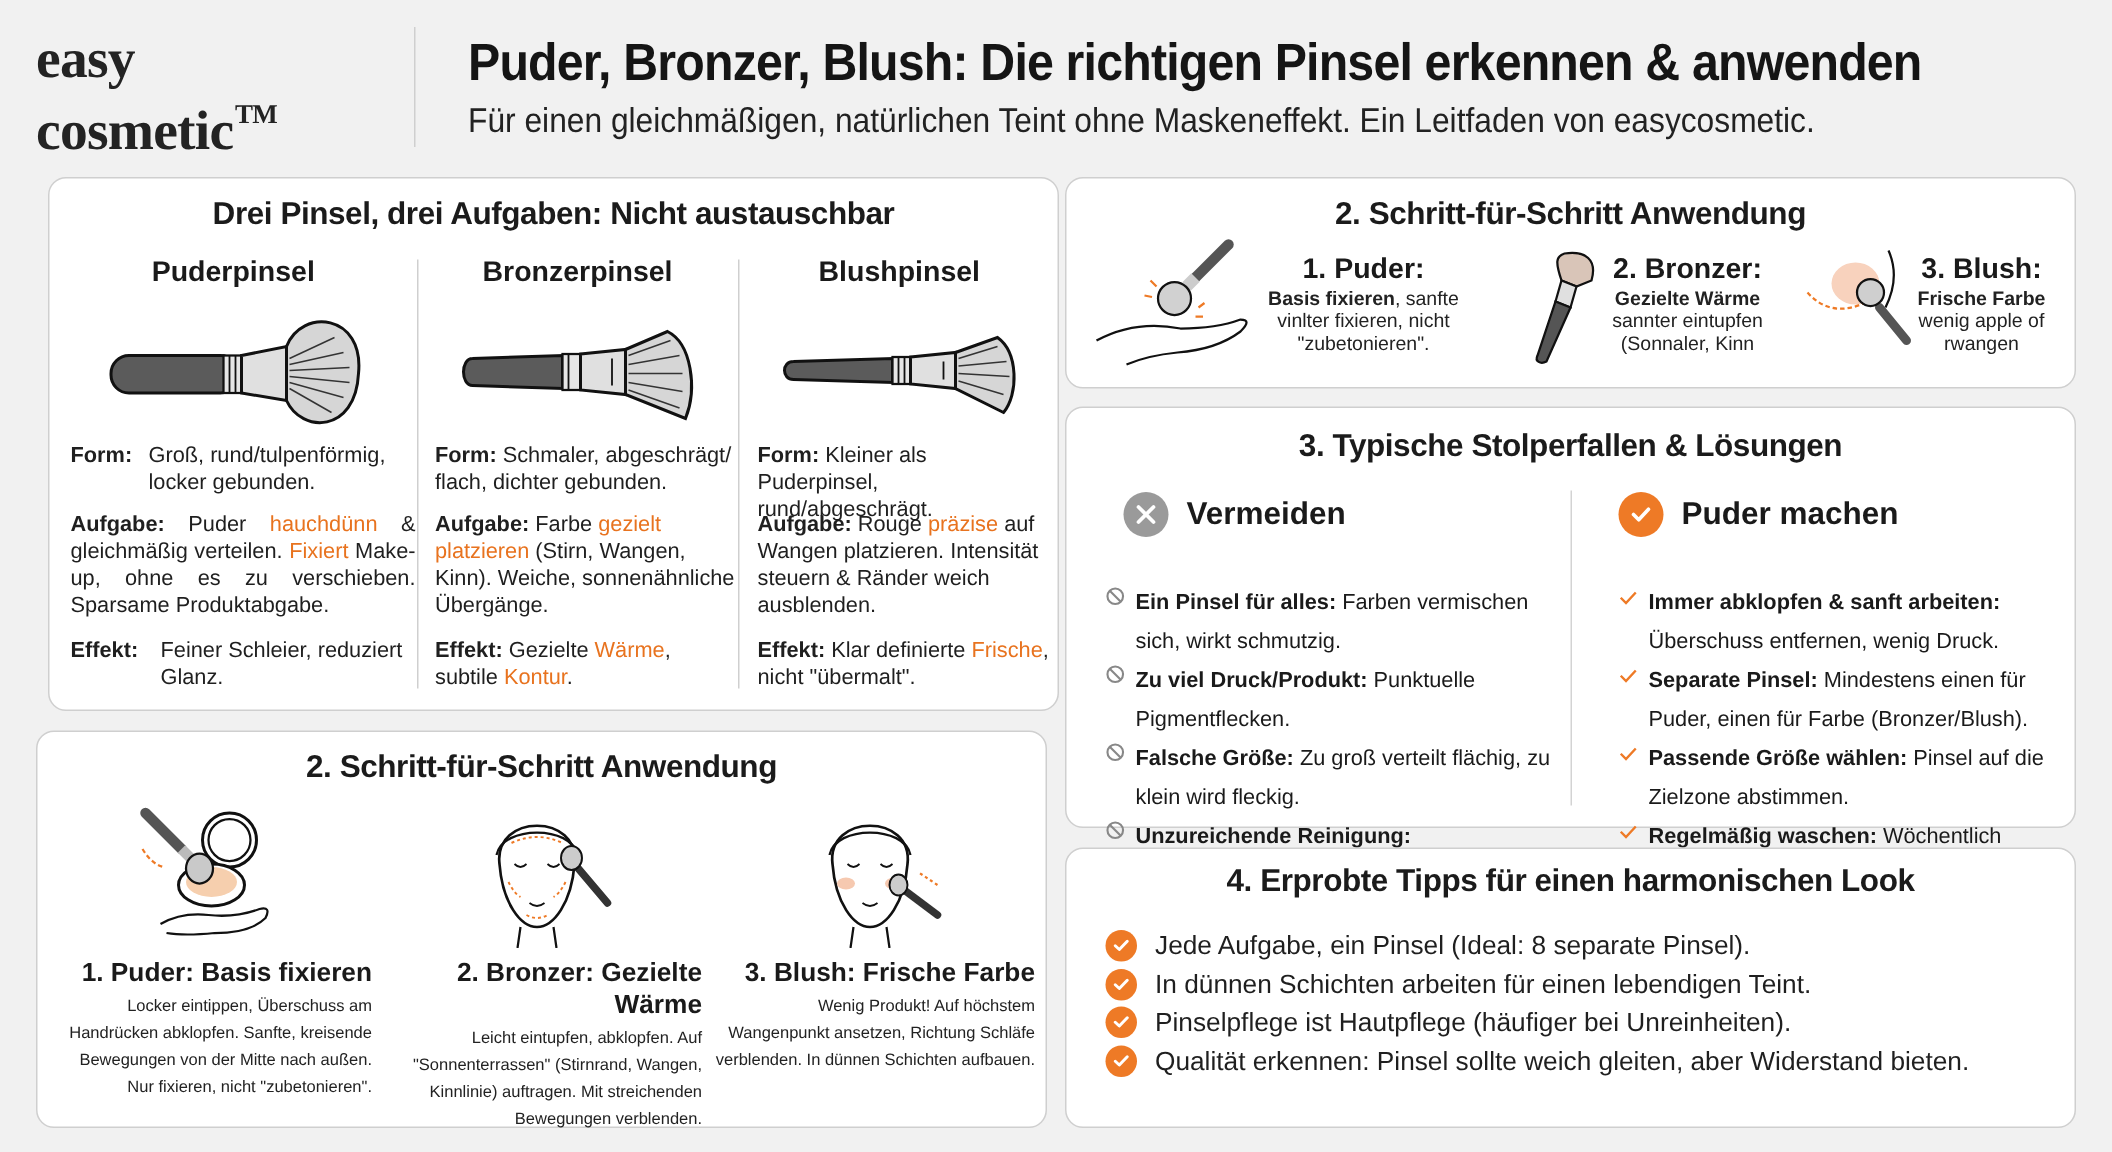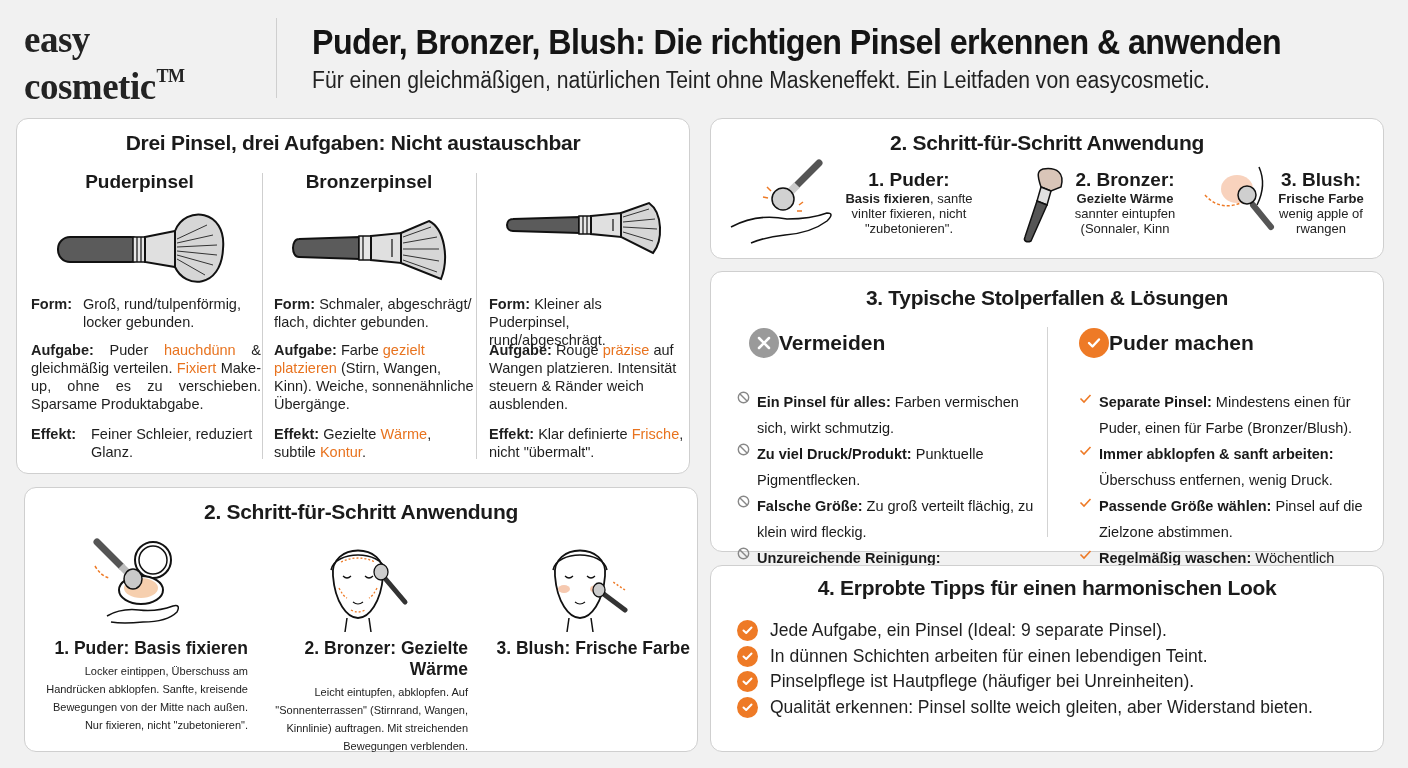--- a/index.html
+++ b/index.html
@@ -34,41 +34,41 @@
   }
   
   .card {
     position: absolute; background: #fff; border: 1.5px solid #cfcfcf; border-radius: 12px;
   }
   .card-title {
     position: absolute; left: 0; right: 0; text-align: center;
     font-size: 21px; font-weight: bold; color: #1b1b1b; letter-spacing: -0.3px;
   }
   
-  #card-brushes { left: 16px; top: 118px; width: 674px; height: 356px; }
+  #card-brushes { left: 32px; top: 118px; width: 674px; height: 356px; }
   .brush-col { position: absolute; top: 52px; height: 290px; }
   .brush-col .col-title { text-align: center; font-size: 19px; font-weight: bold; }
   .brush-col .brush-svg { display: block; margin: 16px auto 0; }
   .col-sep { position: absolute; top: 54px; width: 1px; height: 286px; background: #cfcfcf; }
   .attr { position: absolute; font-size: 14.5px; line-height: 18px; color: #1f1f1f; }
   .attr b { font-weight: bold; }
   
   #card-steps-left { left: 24px; top: 487px; width: 674px; height: 265px; }
   .step { position: absolute; top: 48px; width: 215px; text-align: right; }
   .step .step-illus { display: block; margin: 0 auto; }
   .step .step-title { font-size: 17.5px; font-weight: bold; margin-top: 6px; }
   .step .step-text { font-size: 11px; line-height: 18px; margin-top: 3px; color: #222; }
   
   #card-steps-right { left: 710px; top: 118px; width: 674px; height: 141px; }
   .cstep { position: absolute; top: 50px; }
   .cstep-title { font-size: 19px; font-weight: bold; text-align: center; }
   .cstep-text { font-size: 13px; line-height: 15px; text-align: center; color: #222; }
   
   #card-pitfalls { left: 710px; top: 271px; width: 674px; height: 281px; }
-  .pf-head { position: absolute; top: 56px; display: flex; align-items: center; gap: 0; font-size: 21px; font-weight: bold; }
+  .pf-head { position: absolute; top: 56px; display: flex; align-items: center; gap: 12px; font-size: 21px; font-weight: bold; }
   .pf-circle { width: 30px; height: 30px; border-radius: 50%; display: flex; align-items: center; justify-content: center; color: #fff; }
   .pf-list { position: absolute; top: 117px; list-style: none; font-size: 14.5px; line-height: 26px; }
   .pf-list li { position: relative; padding-left: 20px; }
   .pf-list li .bullet { position: absolute; left: 0; top: 1px; font-size: 13px; }
   .pf-sep { position: absolute; left: 336px; top: 55px; width: 1px; height: 210px; background: #d3d3d3; }
   
   #card-tips { left: 710px; top: 565px; width: 674px; height: 187px; }
   .tips-list { position: absolute; left: 26px; top: 52px; list-style: none; }
   .tips-list li { display: flex; align-items: center; gap: 12px; font-size: 17.5px; height: 25.5px; color: #1f1f1f; }
   .tip-check { width: 21px; height: 21px; border-radius: 50%; background: #ee7a26; display: flex; align-items: center; justify-content: center; flex: none; }
@@ -122,20 +122,21 @@
           <line x1="114" y1="34" x2="148" y2="28"></line>
         <line x1="114" y1="40" x2="150" y2="40"></line>
           <line x1="114" y1="46" x2="150" y2="52"></line>
         <line x1="114" y1="51" x2="148" y2="63"></line>
       </g>
     </svg>
   </div>
   <div class="col-sep" style="left:459px;"></div>
 
   <div class="brush-col" style="left:459px; width:215px;">
+    <div class="col-title">Blushpinsel</div>
     <svg class="brush-svg" width="165" height="80" viewBox="0 0 165 80">
       <path d="M12 32 L78 30 L78 46 L12 44 C4 44 4 32 12 32 Z" fill="#5b5b5b" stroke="#111" stroke-width="2"></path>
       <rect x="78" y="29" width="12" height="18" fill="#e6e6e6" stroke="#111" stroke-width="1.5"></rect>
       <line x1="82" y1="29" x2="82" y2="47" stroke="#111" stroke-width="1.2"></line>
       <line x1="86" y1="29" x2="86" y2="47" stroke="#111" stroke-width="1.2"></line>
       <path d="M90 29 L120 26 L120 50 L90 47 Z" fill="#e0e0e0" stroke="#111" stroke-width="2"></path>
       <line x1="112" y1="32" x2="112" y2="44" stroke="#111" stroke-width="1.2"></line>
       <path d="M120 26 L148 16 C162 26 162 54 152 66 L120 50 Z" fill="#d6d6d6" stroke="#111" stroke-width="2"></path>
       <g stroke="#333" stroke-width="1">
         <line x1="122" y1="30" x2="148" y2="22"></line>
@@ -229,20 +230,21 @@
       <path d="M32 40 Q36 44 40 40 M54 40 Q58 44 62 40" fill="none" stroke="#111" stroke-width="1.2"></path>
       <path d="M42 66 Q47 70 52 66" fill="none" stroke="#111" stroke-width="1.2"></path>
       <ellipse cx="31" cy="53" rx="6" ry="4" fill="#f6c9b0"></ellipse>
       <ellipse cx="63" cy="53" rx="6" ry="4" fill="#f6c9b0"></ellipse>
       <line x1="68" y1="56" x2="92" y2="74" stroke="#333" stroke-width="5" stroke-linecap="round"></line>
       <ellipse cx="66" cy="54" rx="6" ry="7" fill="#ccc" stroke="#111" stroke-width="1.3"></ellipse>
       <path d="M92 54 L80 46" stroke="#ee7a26" stroke-width="1.5" stroke-dasharray="2 2"></path>
       <path d="M36 82 L34 96 M58 82 L60 96" stroke="#111" stroke-width="1.5"></path>
     </svg>
     <div class="step-title">3. Blush: Frische Farbe</div>
+    <div class="step-text">Wenig Produkt! Auf höchstem Wangenpunkt ansetzen, Richtung Schläfe verblenden. In dünnen Schichten aufbauen.</div>
   </div>
 </section>
 
 <section class="card" id="card-steps-right">
   <h2 class="card-title" style="top:12px;">2. Schritt-für-Schritt Anwendung</h2>
 
   <svg style="position:absolute; left:16px; top:38px;" width="110" height="90" viewBox="0 0 110 90">
     <line x1="92" y1="6" x2="70" y2="28" stroke="#555" stroke-width="7" stroke-linecap="round"></line>
     <line x1="70" y1="28" x2="64" y2="34" stroke="#ccc" stroke-width="8"></line>
     <circle cx="56" cy="42" r="11" fill="#d1d1d1" stroke="#111" stroke-width="1.5"></circle>
@@ -313,43 +315,43 @@
     <div class="pf-circle" style="background:#ee7a26;">
       <svg width="14" height="12" viewBox="0 0 14 12">
           <path d="M2 6 L5.5 9.5 L12 2.5" fill="none" stroke="#fff" stroke-width="2.4" stroke-linecap="round" stroke-linejoin="round"></path>
         </svg>
     </div>
     <span>Puder machen</span>
   </div>
   <ul class="pf-list" style="left:368px; width:300px;">
     <li><svg class="bullet" width="13" height="11" viewBox="0 0 13 11" style="top:4px;">
           <path d="M1.5 5.5 L5 9 L11.5 2" fill="none" stroke="#ee7a26" stroke-width="1.6"></path>
-        </svg><b>Separate Pinsel:</b><span> Mindestens einen für Puder, einen für Farbe (Bronzer/Blush).</span></li>
+        </svg><b>Immer abklopfen &amp; sanft arbeiten:</b><span> Überschuss entfernen, wenig Druck.</span></li>
     <li><svg class="bullet" width="13" height="11" viewBox="0 0 13 11" style="top:4px;">
           <path d="M1.5 5.5 L5 9 L11.5 2" fill="none" stroke="#ee7a26" stroke-width="1.6"></path>
-        </svg><b>Immer abklopfen &amp; sanft arbeiten:</b><span> Überschuss entfernen, wenig Druck.</span></li>
+        </svg><b>Separate Pinsel:</b><span> Mindestens einen für Puder, einen für Farbe (Bronzer/Blush).</span></li>
     <li><svg class="bullet" width="13" height="11" viewBox="0 0 13 11" style="top:4px;">
           <path d="M1.5 5.5 L5 9 L11.5 2" fill="none" stroke="#ee7a26" stroke-width="1.6"></path>
         </svg><b>Passende Größe wählen:</b><span> Pinsel auf die Zielzone abstimmen.</span></li>
     <li><svg class="bullet" width="13" height="11" viewBox="0 0 13 11" style="top:4px;">
           <path d="M1.5 5.5 L5 9 L11.5 2" fill="none" stroke="#ee7a26" stroke-width="1.6"></path>
         </svg><b>Regelmäßig waschen:</b><span> Wöchentlich reinigen &amp; trocknen lassen.</span></li>
   </ul>
 </section>
 
 <section class="card" id="card-tips">
   <h2 class="card-title" style="top:10px;">4. Erprobte Tipps für einen harmonischen Look</h2>
   <ul class="tips-list">
     <li>
         <span class="tip-check">
           <svg width="11" height="9" viewBox="0 0 11 9">
             <path d="M1.5 4.5 L4.2 7 L9.5 1.5" fill="none" stroke="#fff" stroke-width="2" stroke-linecap="round" stroke-linejoin="round"></path>
           </svg>
         </span>
-        <span>Jede Aufgabe, ein Pinsel (Ideal: 9 separate Pinsel).</span>
+        <span>Jede Aufgabe, ein Pinsel (Ideal: 8 separate Pinsel).</span>
       </li>
     <li>
         <span class="tip-check">
           <svg width="11" height="9" viewBox="0 0 11 9">
             <path d="M1.5 4.5 L4.2 7 L9.5 1.5" fill="none" stroke="#fff" stroke-width="2" stroke-linecap="round" stroke-linejoin="round"></path>
           </svg>
         </span>
         <span>In dünnen Schichten arbeiten für einen lebendigen Teint.</span>
       </li>
     <li>

